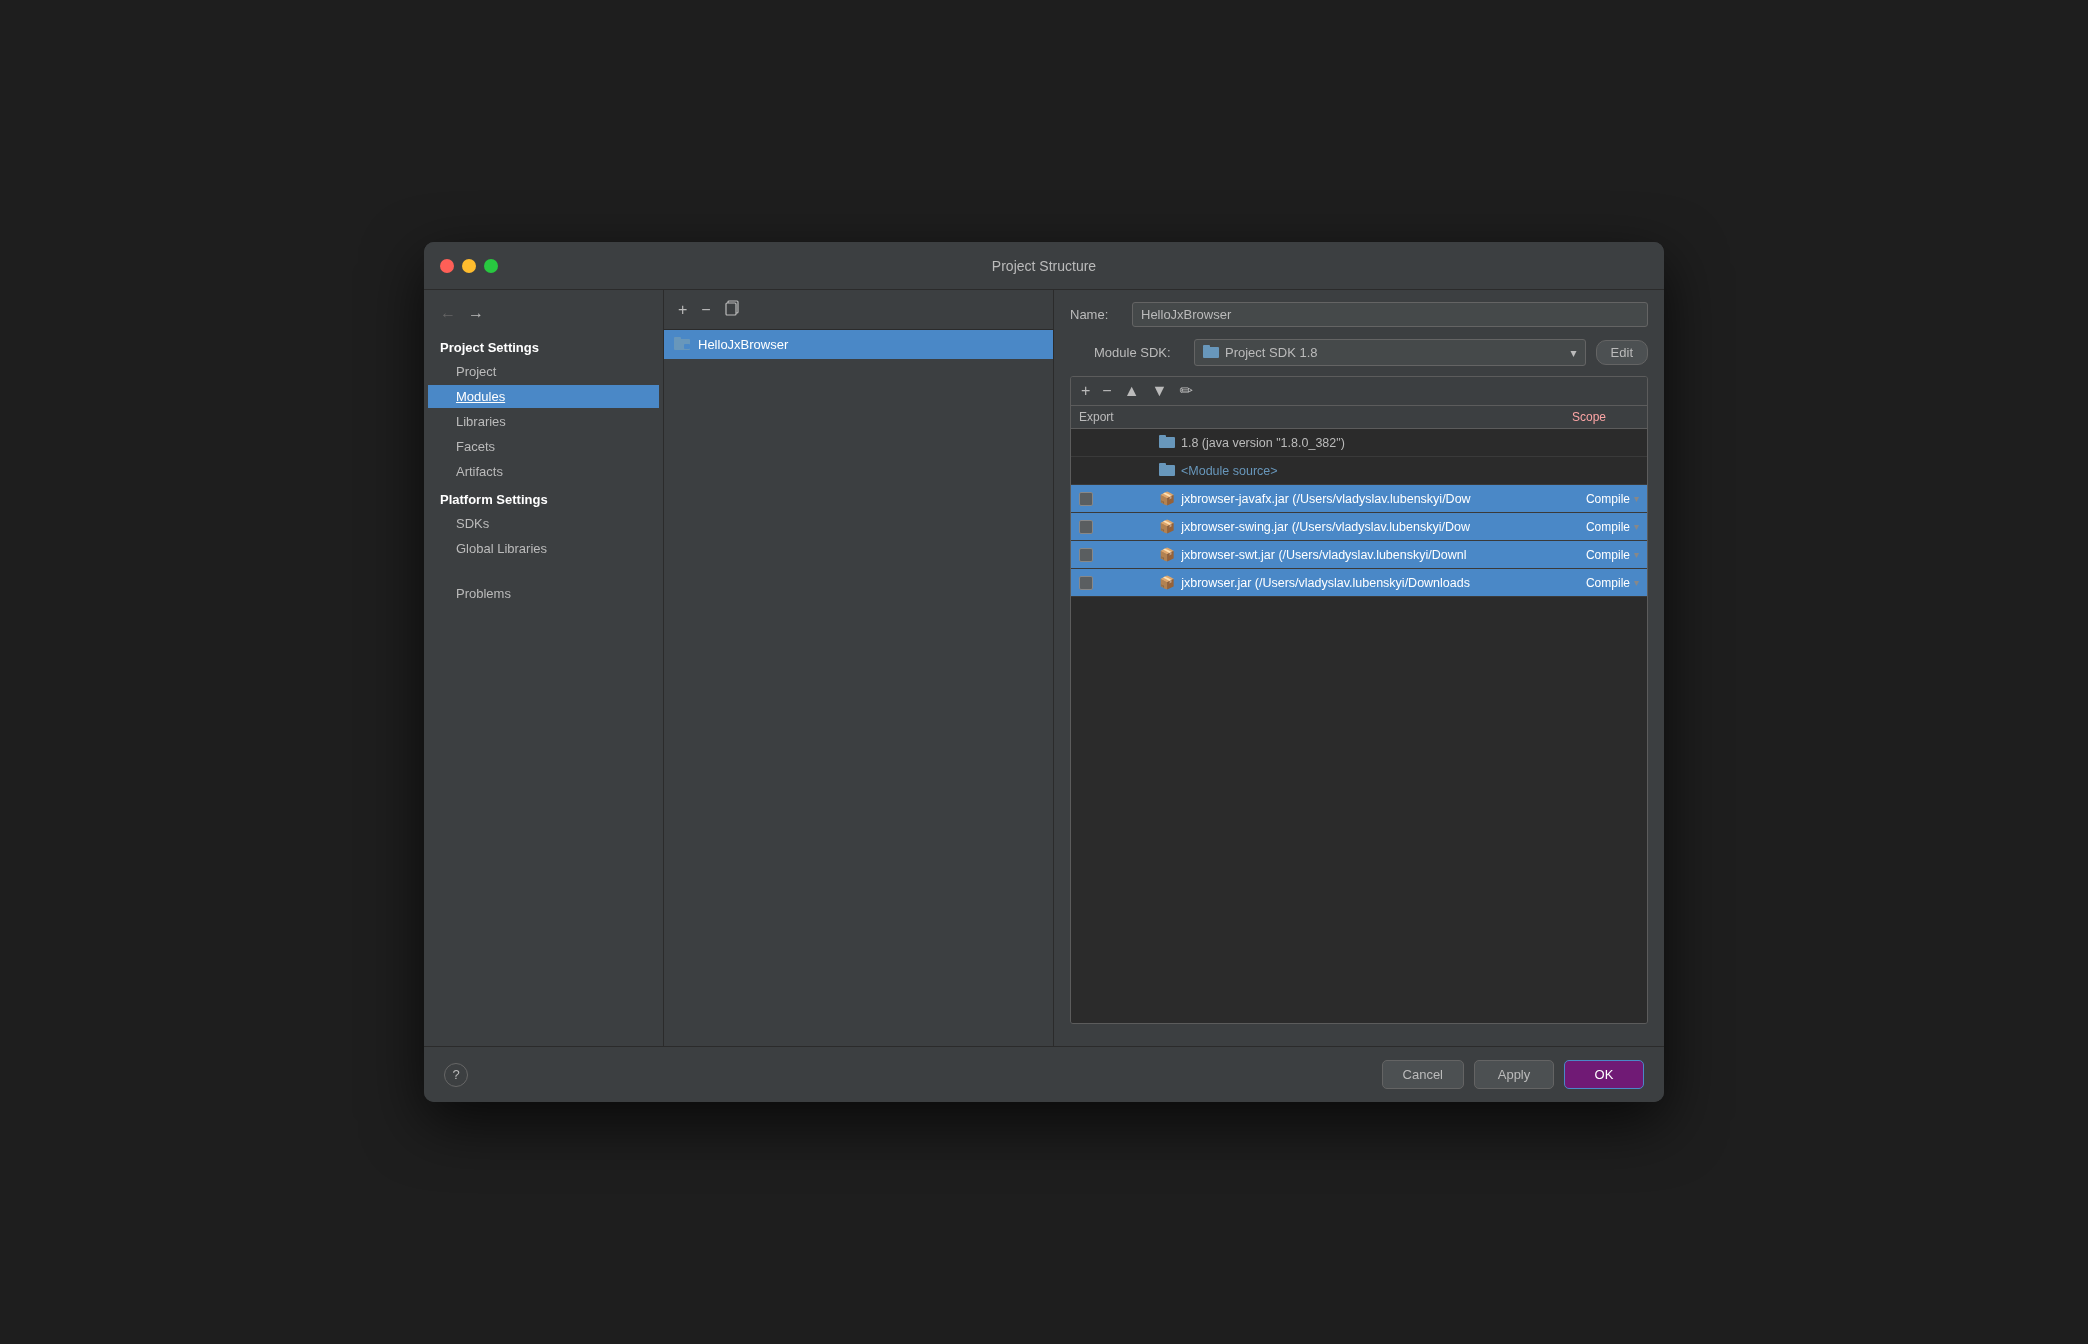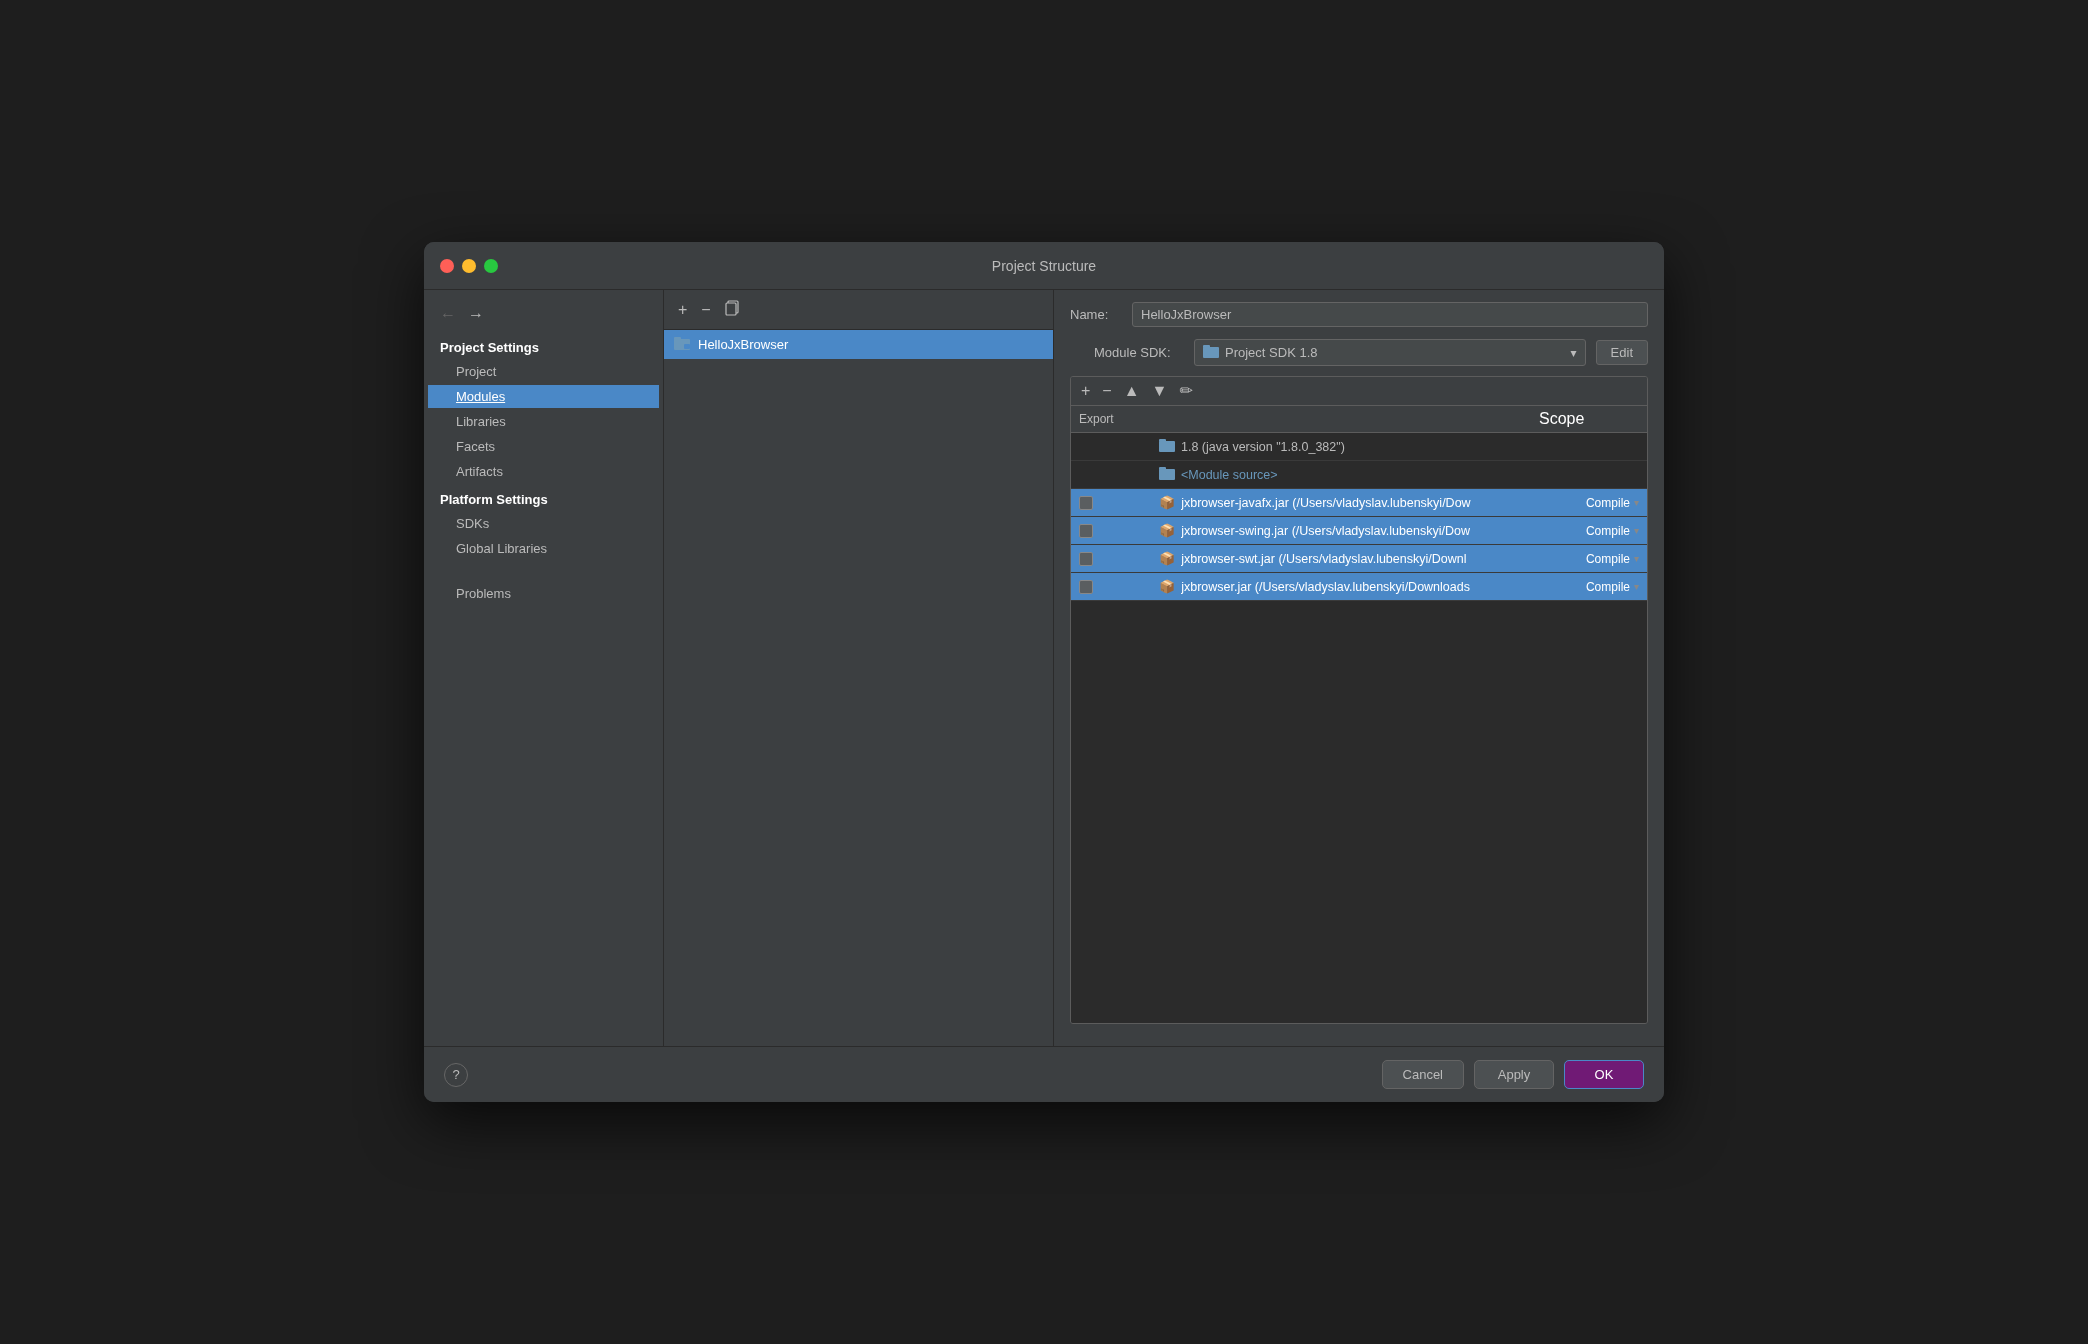--- a/index.html
+++ b/index.html
@@ -233,21 +233,21 @@
       display: flex;
       align-items: center;
       gap: 6px;
     }
     .edit-btn {
       background: #4c5052;
       border: 1px solid #646464;
       color: #bbbbbb;
       font-size: 13px;
       padding: 4px 14px;
-      border-radius: 3px;
+      border-radius: 10px;
       cursor: pointer;
     }
     
     .deps-container {
       display: flex;
       flex-direction: column;
       flex: 1;
       border: 1px solid #5c5c5c;
       border-radius: 3px;
       overflow: hidden;
@@ -273,23 +273,23 @@
       color: #bbbbbb;
       font-size: 12px;
     }
     .deps-header-name {
       flex: 1;
       color: #bbbbbb;
       font-size: 12px;
     }
     .deps-header-scope {
       width: 100px;
-      color: #ffffff;
-      font-size: 16px;
-      text-align: left;
+      color: #fca5a5;
+      font-size: 12px;
+      text-align: center;
     }
     .deps-table-body {
       flex: 1;
       overflow-y: auto;
       background: #2b2b2b;
     }
     .dep-row {
       display: flex;
       align-items: center;
       padding: 5px 8px;

